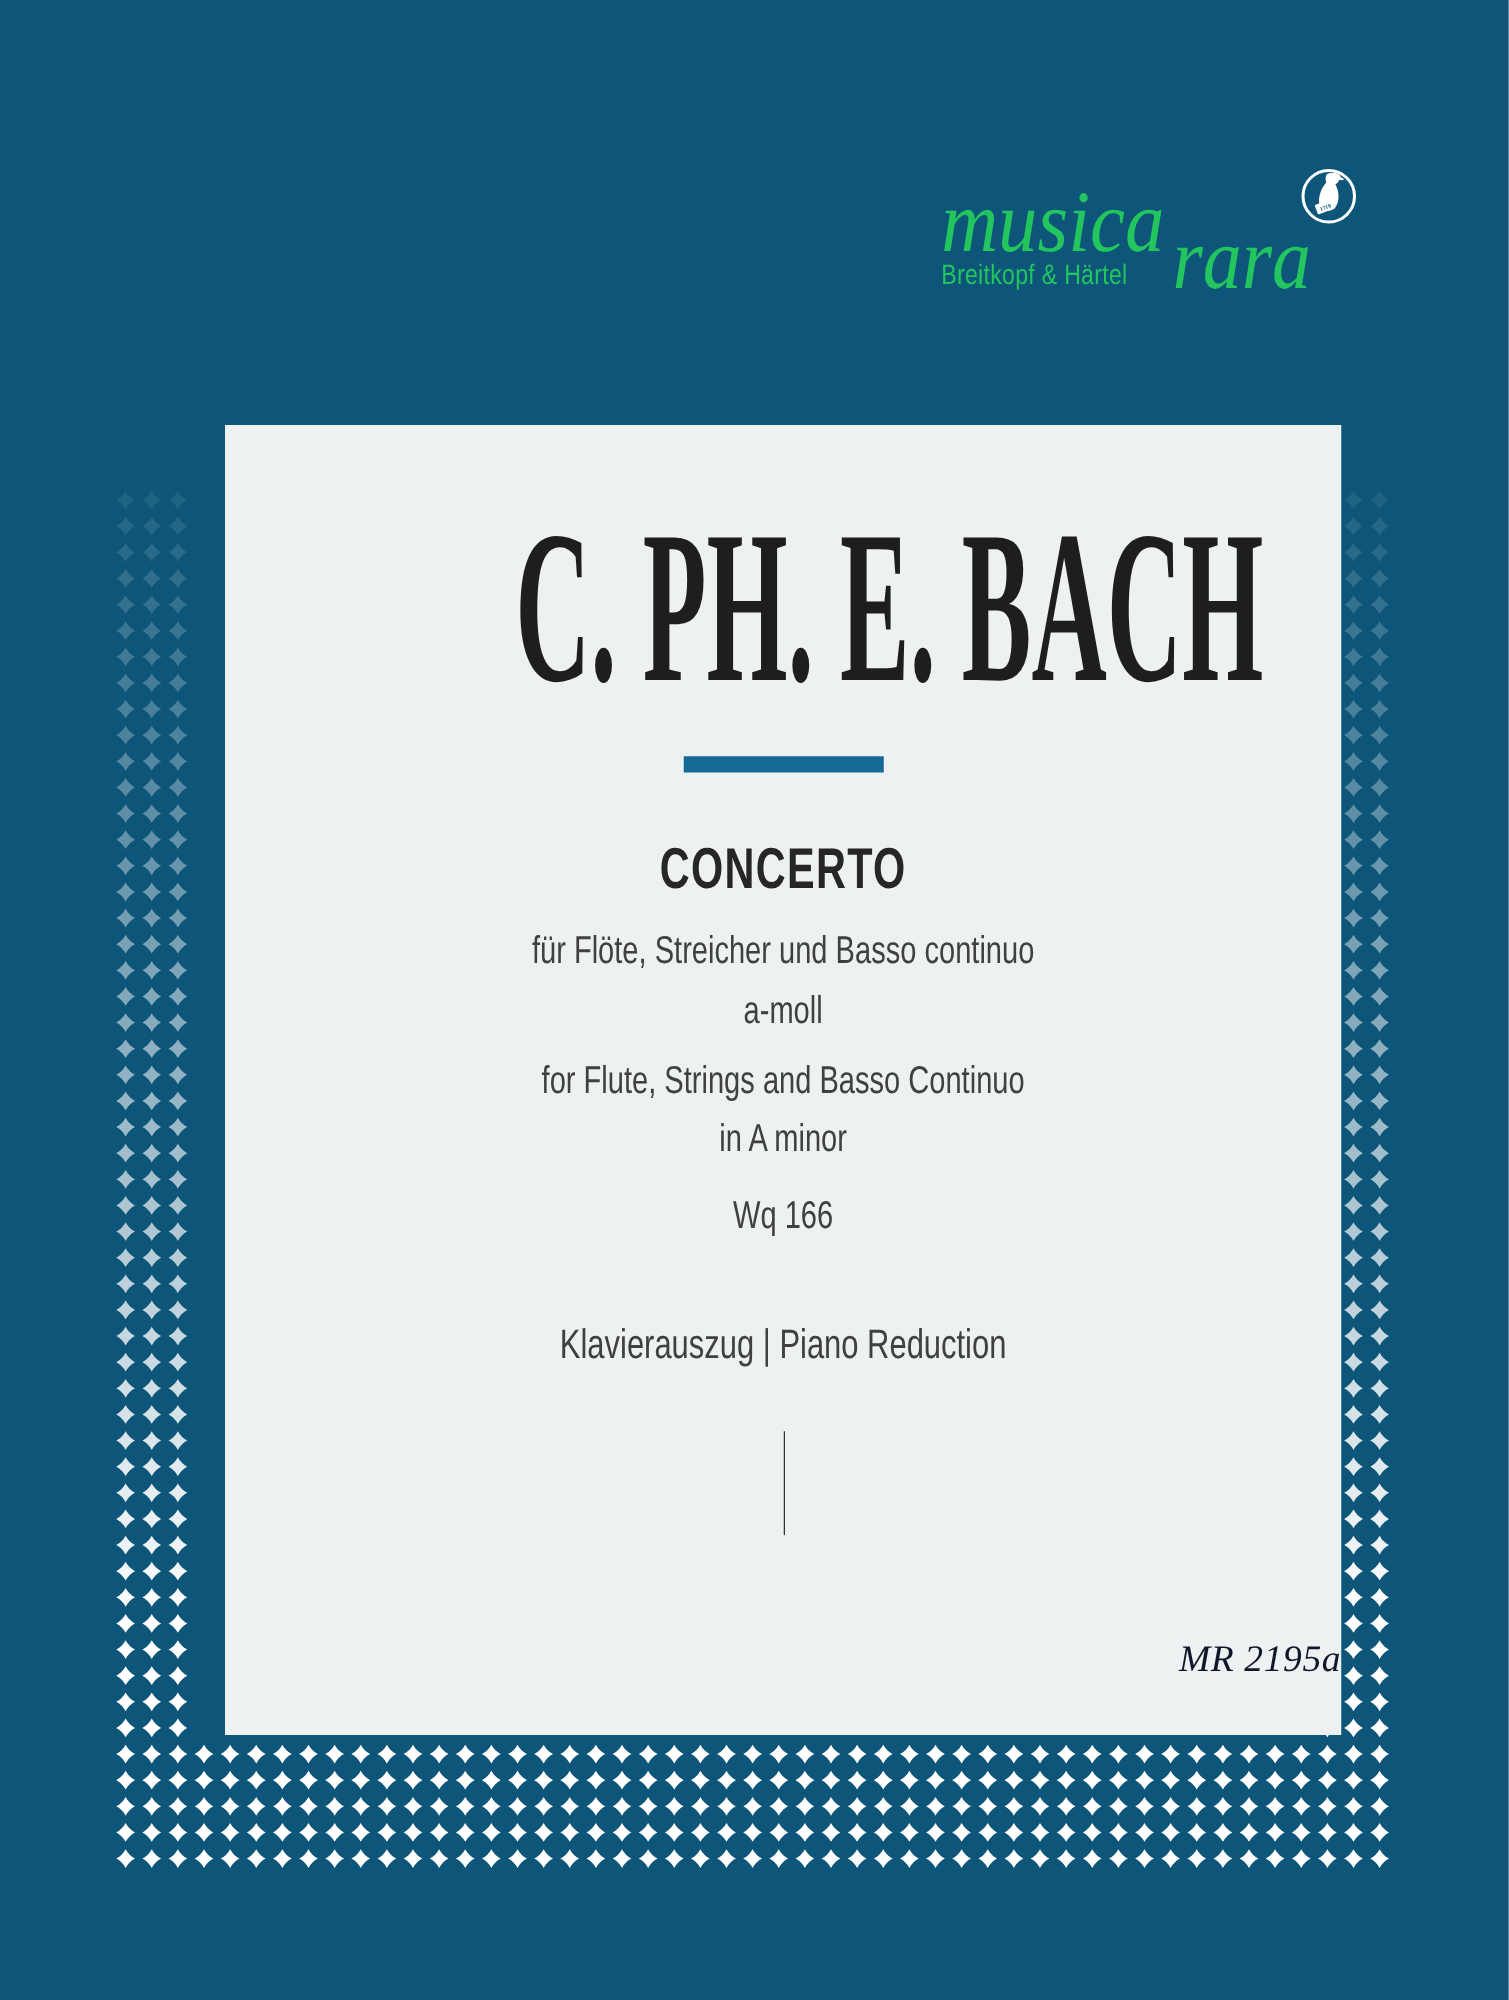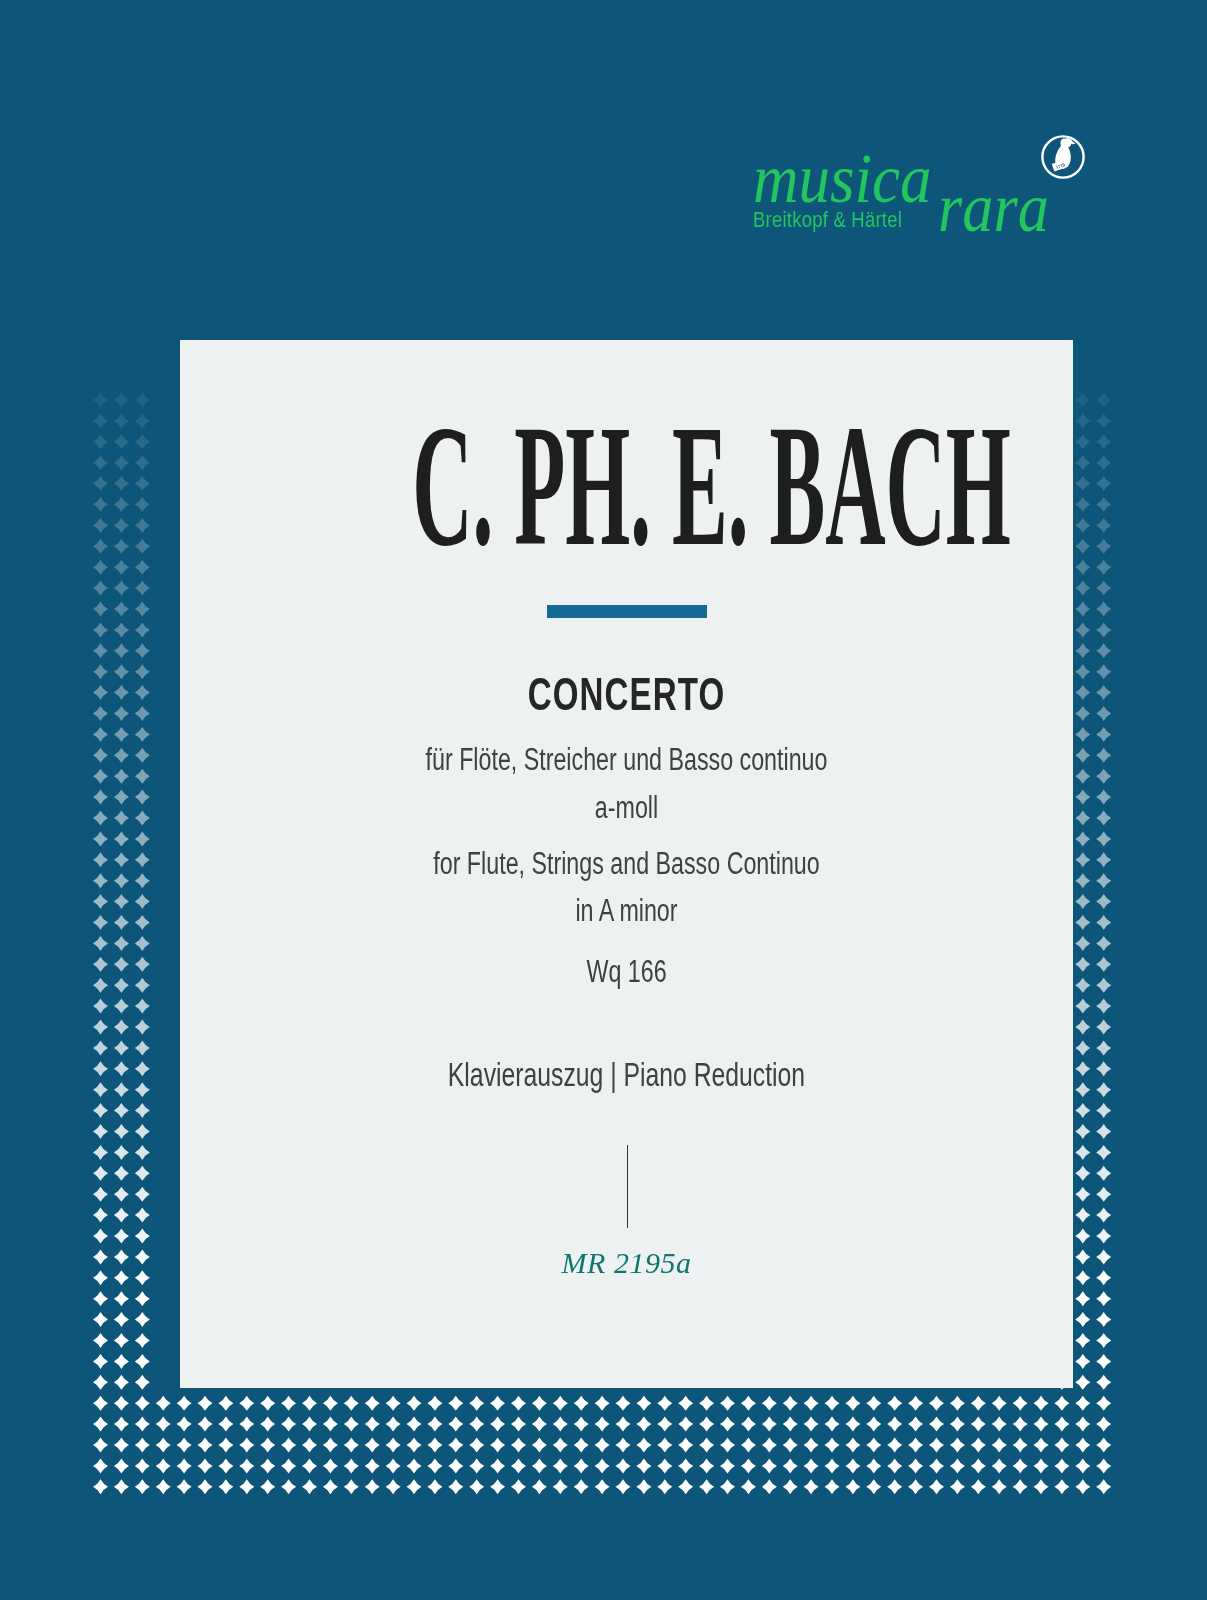--- a/index.html
+++ b/index.html
@@ -51,21 +51,21 @@
 
   .sub{font:400 31px/31px "Liberation Sans",sans-serif;color:var(--subtitle,#404040);}
   .sub span{display:inline-block;transform:scaleX(0.75);transform-origin:center;white-space:nowrap;}
   .de1{top:404px;} .de2{top:452px;} .en1{top:508px;} .en2{top:555px;} .wq{top:616px;}
 
   .edition{top:718px;font:400 33px/33px "Liberation Sans",sans-serif;color:var(--subtitle,#404040);}
   .edition span{display:inline-block;transform:scaleX(0.75);transform-origin:center;white-space:nowrap;}
 
   .vline{top:805px;left:50%;right:auto;width:1px;height:83px;background:#333;}
 
-  .plate{top:908px;font:italic 400 30px/30px "Liberation Serif",serif;color:#0f766e;letter-spacing:0.5px;}
+  .plate{top:973px;font:italic 400 30px/30px "Liberation Serif",serif;color:#0f172a;letter-spacing:0.5px;text-align:right;}
 </style>
 </head>
 <body>
 
 <div class="page">
 
   <svg id="pattern-svg" width="1207" height="1600" viewBox="0 0 1207 1600">
       <path d="M 100.5,392.5 Q 103.1,397.4 108,400 Q 103.1,402.6 100.5,407.5 Q 97.9,402.6 93,400 Q 97.9,397.4 100.5,392.5 Z" fill="rgba(255,255,255,0.080)"></path>
       <path d="M 121.4,392.5 Q 124,397.4 128.9,400 Q 124,402.6 121.4,407.5 Q 118.80000000000001,402.6 113.9,400 Q 118.80000000000001,397.4 121.4,392.5 Z" fill="rgba(255,255,255,0.080)"></path>
       <path d="M 142.3,392.5 Q 144.9,397.4 149.8,400 Q 144.9,402.6 142.3,407.5 Q 139.70000000000002,402.6 134.8,400 Q 139.70000000000002,397.4 142.3,392.5 Z" fill="rgba(255,255,255,0.080)"></path>

